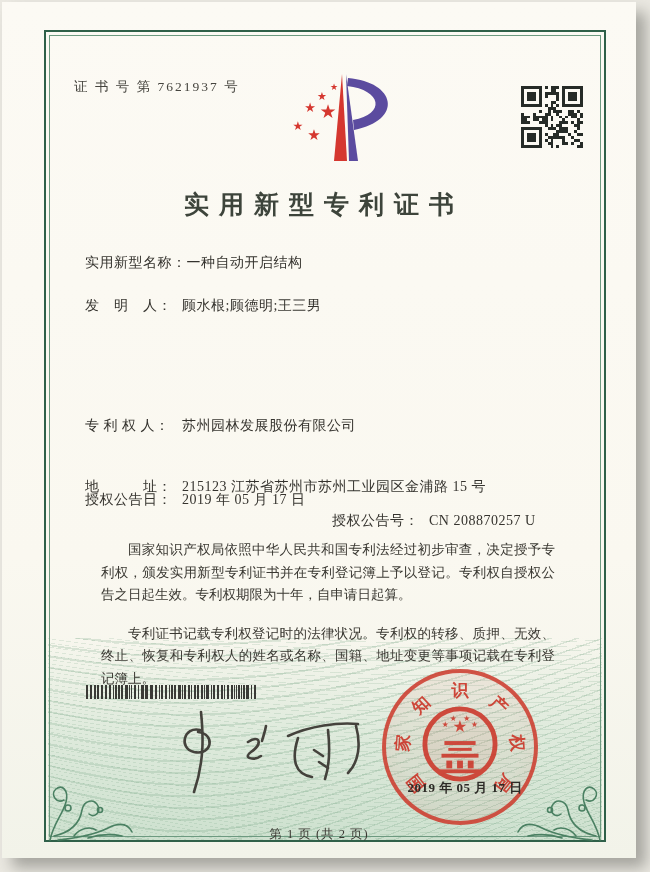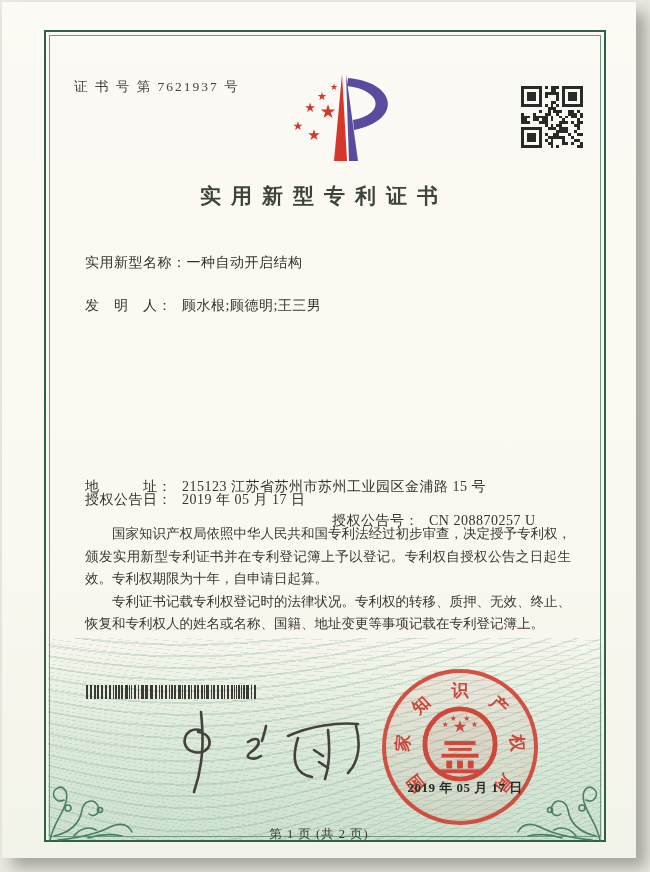--- a/index.html
+++ b/index.html
@@ -29,30 +29,30 @@
       linear-gradient(180deg, rgba(205,226,208,0) 0%, rgba(205,226,208,.55) 45%, rgba(196,220,200,.8) 100%);
   }
   .flourish{position:absolute;width:100px;height:100px;z-index:1;}
   .fl-left{left:42px;top:742px;}
   .fl-right{left:504px;top:742px;transform:scaleX(-1);}
 
   .certno{position:absolute;left:72px;top:76px;font-size:13.5px;letter-spacing:2px;color:#45443e;z-index:2;}
   .logo{position:absolute;left:282px;top:64px;width:130px;height:102px;z-index:2;}
   .qr{position:absolute;left:519px;top:84px;width:62px;height:62px;z-index:2;}
   .title{
-    position:absolute;left:0;right:0;top:180px;margin:0;text-align:center;z-index:2;
-    font-size:21px;font-weight:600;letter-spacing:10px;text-indent:10px;color:#3d443b;
+    position:absolute;left:0;right:0;top:180px;margin:6px;text-align:center;z-index:2;
+    font-size:25px;font-weight:600;letter-spacing:10px;text-indent:10px;color:#3d443b;
   }
   .row{position:absolute;left:83px;font-size:14px;letter-spacing:.5px;white-space:nowrap;z-index:2;}
   .row .lbl{display:inline-block;min-width:97px;}
   .r1{top:252px}.r2{top:295px}.r3{top:337px}.r4{top:378px}.r5{top:415px}.r6{top:476px}.r7{top:489px}
   .grant2{position:absolute;left:247px;top:0;margin-top:21px;}
   .paras{position:absolute;left:83px;top:521px;width:486px;z-index:2;
     font-size:13.5px;line-height:22.5px;text-align:justify;color:#3a3832;}
-  .paras p{margin:0;text-indent:2em;}
+  .paras p{margin:16px;text-indent:2em;}
   .barcode{position:absolute;left:84px;top:683px;width:172px;height:14px;z-index:2;}
   .barcode i{position:absolute;top:0;height:100%;background:var(--barcode,#3a3a36);}
   .director{position:absolute;left:84px;top:728px;z-index:2;font-size:15px;letter-spacing:2px;line-height:28px;color:#2e2c28;}
   .signature{position:absolute;left:168px;top:706px;width:200px;height:94px;z-index:3;}
   .seal{position:absolute;left:380px;top:667px;width:156px;height:156px;z-index:3;}
   .seal-ring{position:absolute;inset:0;border:4px solid rgba(204,57,44,.85);border-radius:50%;
     background:radial-gradient(circle, rgba(212,62,48,.05) 55%, rgba(212,62,48,.12) 100%);}
   .seal-arc span{position:absolute;font-size:17px;font-weight:700;color:var(--seal-red,#cc392c);opacity:.92;}
   .seal-emblem{position:absolute;left:39px;top:36px;width:78px;height:78px;opacity:.9;}
   .seal-date{position:absolute;left:16px;top:110px;width:134px;text-align:center;z-index:4;
@@ -333,20 +333,23 @@
       </svg>
 
     <h1 class="title">实用新型专利证书</h1>
 
     <div class="row r1">
       <span class="lbl">实用新型名称：</span><span class="val">一种自动开启结构</span>
     </div>
     <div class="row r2">
       <span class="lbl">发　明　人：</span><span class="val">顾水根;顾德明;王三男</span>
     </div>
+    <div class="row r5">
+      <span class="lbl">专 利 权 人：</span><span class="val">苏州园林发展股份有限公司</span>
+    </div>
     <div class="row r6">
       <span class="lbl">地　　　址：</span><span class="val">215123 江苏省苏州市苏州工业园区金浦路 15 号</span>
     </div>
     <div class="row r7">
       <span class="lbl">授权公告日：</span><span class="val">2019 年 05 月 17 日</span>
       <span class="grant2">
         <span class="lbl">授权公告号：</span><span class="val">CN 208870257 U</span>
       </span>
     </div>
 

